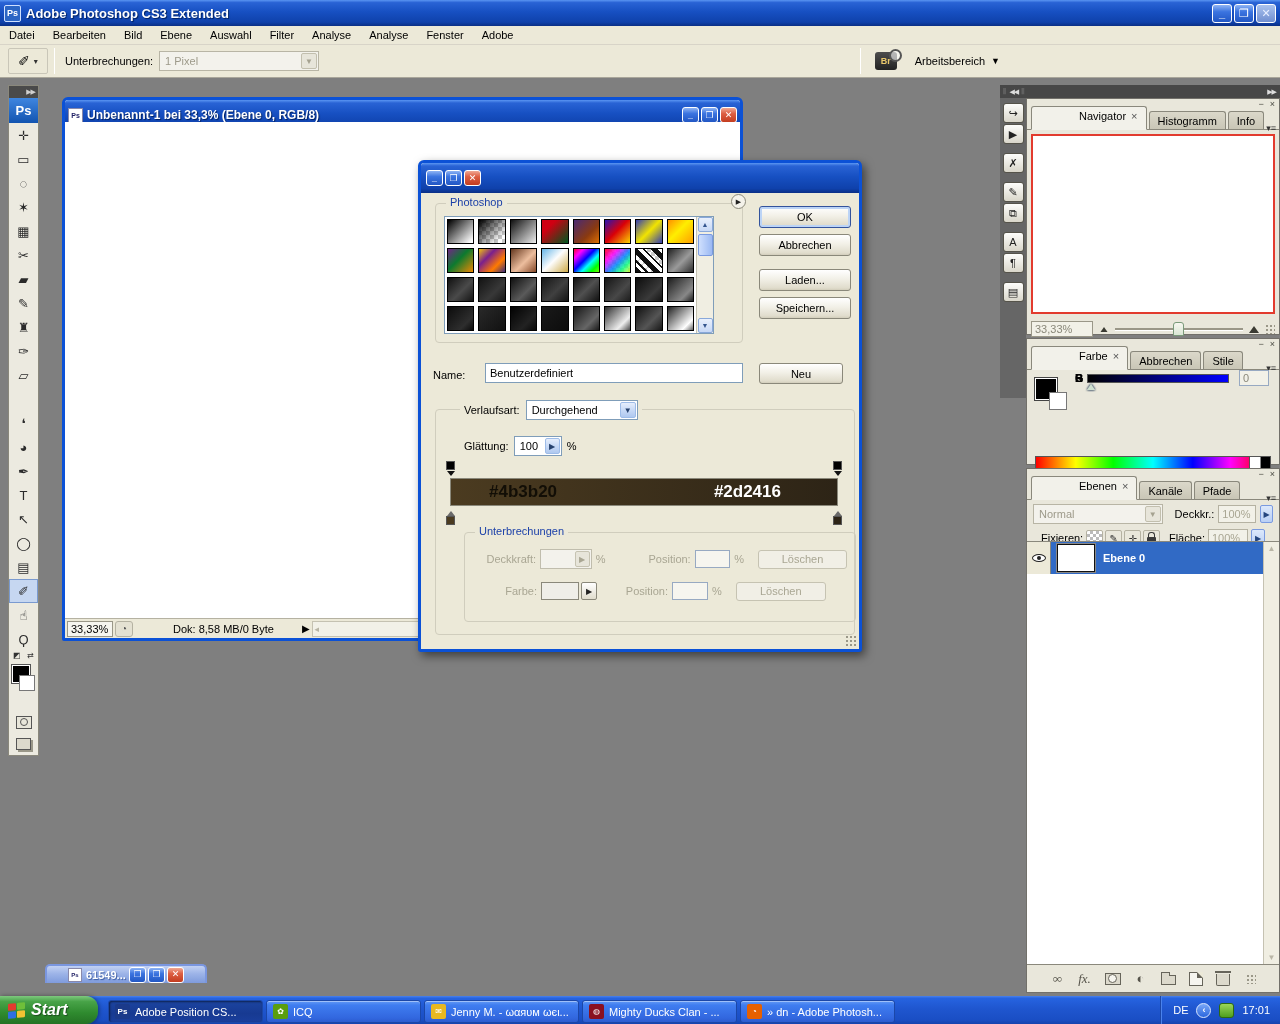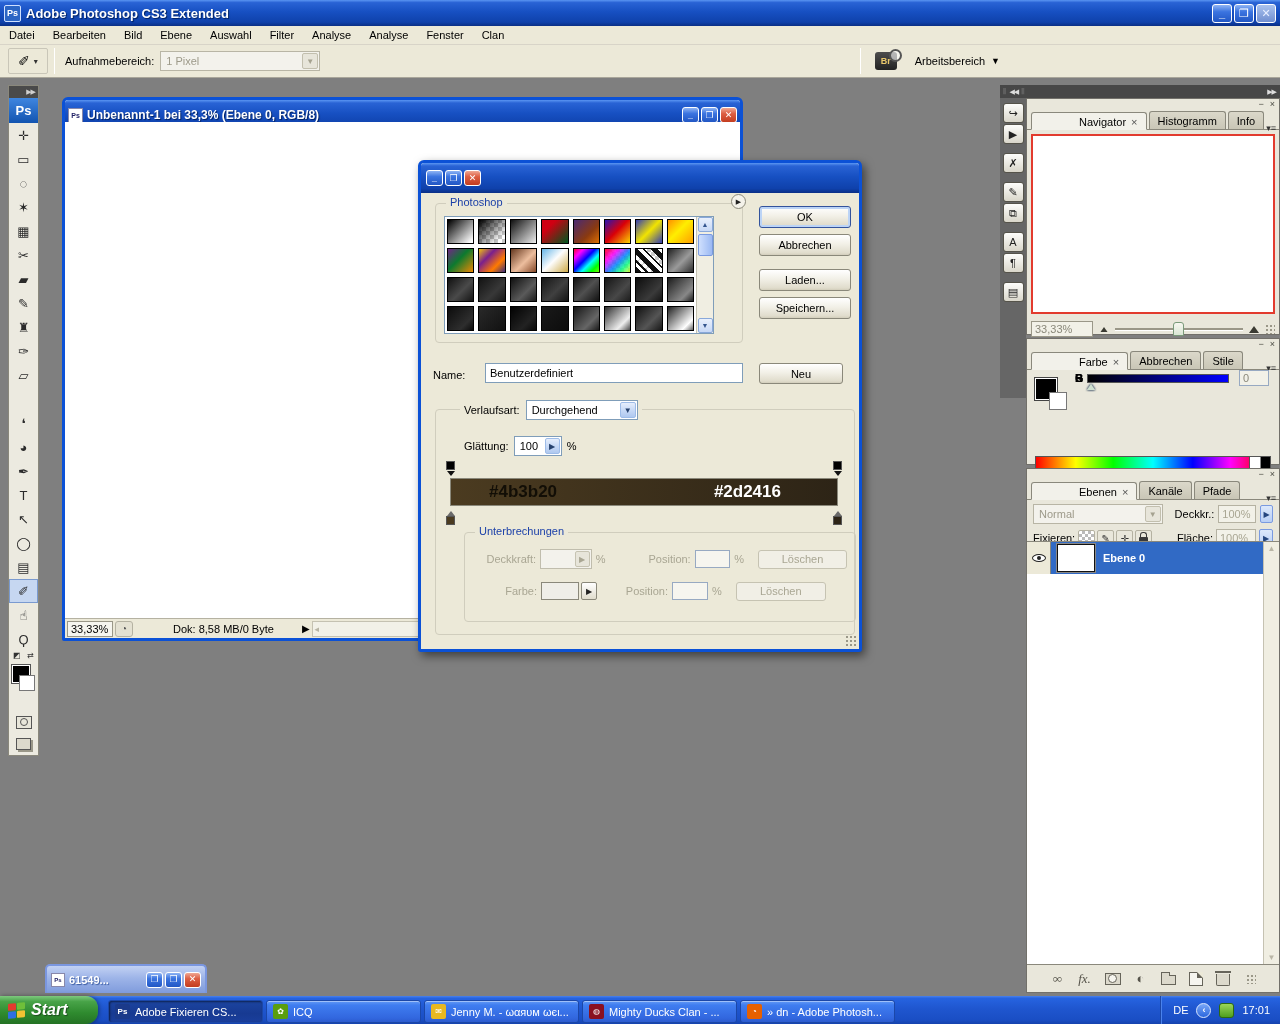--- a/index.html
+++ b/index.html
@@ -148,21 +148,21 @@
   .dockbtn{width:21px;height:20px;margin:1px auto;background:linear-gradient(180deg,#fdfdfb,#d9d6ca);border:1px solid #55534a;border-radius:3px;
       display:flex;align-items:center;justify-content:center;font-size:11px;color:#222;}
   .dockbtn.gap{margin-top:9px;}
 
   
   .pgroup{position:absolute;left:1026px;width:254px;background:#e9e7db;border:1px solid #72706a;}
   .pg-top{height:11px;display:flex;justify-content:flex-end;align-items:center;gap:6px;padding:0 4px;color:#4a4a42;font-size:9px;line-height:1;}
   .tabs{display:flex;align-items:flex-end;height:20px;padding-left:4px;border-bottom:1px solid #8a887c;position:relative;}
   .tab{height:18px;padding:3px 8px 0;border:1px solid #8a887c;border-bottom:none;border-radius:3px 3px 0 0;
       background:linear-gradient(180deg,#dbd8ca,#c9c6b6);margin-right:2px;white-space:nowrap;}
-  .tab.active{background:#f2f1ea;height:18px;margin-bottom:-1px;border-bottom:1px solid #f2f1ea;padding-left:47px;}
+  .tab.active{background:#f2f1ea;height:24px;margin-bottom:-1px;border-bottom:1px solid #f2f1ea;padding-left:47px;}
   .tab.active .tabx{margin-left:5px;color:#555;}
   .tab:not(.active) .tabx{display:none;}
   .pmenu{position:absolute;right:3px;bottom:3px;font-size:9px;color:#333;}
 
   #pg-nav{top:98px;height:237px;}
   #nav-preview{margin:4px;height:180px;background:#fff;border:2px solid #e23b2e;}
   #nav-bottom{display:flex;align-items:center;height:22px;padding:0 4px;gap:6px;}
   #nav-zoom{width:62px;height:16px;background:#f2f1e8;border:1px solid #9a9788;color:#8a887a;padding:1px 3px;}
   .ztri{width:0;height:0;border-left:5px solid transparent;border-right:5px solid transparent;border-bottom:7px solid #3a3a32;}
   .ztri.sm{transform:scale(.7);}
@@ -186,21 +186,21 @@
       background:linear-gradient(90deg,#f00,#ff0 17%,#0f0 33%,#0ff 50%,#00f 67%,#f0f 83%,#f00 97%);}
   #spectrum .wsq{position:absolute;right:10px;top:0;bottom:0;width:11px;background:#fff;border-left:1px solid #555;}
   #spectrum .bsq{position:absolute;right:0;top:0;bottom:0;width:10px;background:#000;border-left:1px solid #888;}
 
   #pg-layers{top:468px;height:525px;}
   #blendrow{display:flex;align-items:center;gap:4px;padding:4px 6px 2px;}
   #blendmode{width:138px;color:#9d9a8a;}
   .pctbox{width:40px;height:18px;background:#f2f1e8;border:1px solid #b5b2a2;color:#a9a693;padding:2px 3px;}
   .bluearrow{width:14px;height:18px;background:linear-gradient(180deg,#dce8fb,#b9cff5);border:1px solid #7a9ae0;border-radius:2px;
       color:#24457e;font-size:8px;display:flex;align-items:center;justify-content:center;}
-  #lockrow{display:flex;align-items:center;gap:3px;padding:3px 6px 5px;}
+  #lockrow{display:flex;align-items:center;gap:3px;padding:3px 14px 5px;}
   .lockbtn{width:17px;height:16px;border:1px solid #b5b2a2;border-radius:2px;background:#e9e7db;display:flex;align-items:center;justify-content:center;font-size:10px;color:#333;}
   .lockbtn.k-checker{background:linear-gradient(45deg,#bbb 25%,transparent 25%,transparent 75%,#bbb 75%) 0 0/6px 6px,
       linear-gradient(45deg,#bbb 25%,#fff 25%,#fff 75%,#bbb 75%) 3px 3px/6px 6px;}
   .lockbtn .lk-lock{display:none;}
   .lockbtn.k-lock .lk-lock{display:block;position:relative;width:9px;height:6px;background:#3a3a3a;border-radius:1px;margin-top:4px;}
   .lockbtn.k-lock .lk-lock::before{content:"";position:absolute;left:1px;top:-5px;width:5px;height:5px;border:1.5px solid #3a3a3a;border-bottom:none;border-radius:3px 3px 0 0;}
   #lockrow .spacer{flex:1;}
   #layerlist{position:absolute;left:0;right:0;top:72px;bottom:27px;background:#fff;border-top:1px solid #8a887c;border-bottom:1px solid #8a887c;display:flex;}
   #layerrows{flex:1;}
   .layerrow{height:32px;background:#316ac5;display:flex;align-items:center;color:#fff;}
@@ -217,22 +217,22 @@
   .lbicon.k-mask::before{content:"";width:7px;height:7px;border:1px solid #66645a;border-radius:50%;background:#f6f5ef;}
   .lbicon.k-folder{width:15px;height:10px;border:1px solid #66645a;background:#dcd9cc;position:relative;margin-top:3px;}
   .lbicon.k-folder::before{content:"";position:absolute;left:-1px;top:-4px;width:7px;height:3px;border:1px solid #66645a;border-bottom:none;background:#dcd9cc;}
   .lbicon.k-newdoc{width:12px;height:14px;border:1px solid #66645a;background:#f6f5ef;position:relative;}
   .lbicon.k-newdoc::before{content:"";position:absolute;right:-1px;top:-1px;border:3px solid #ece9d8;border-left-color:#66645a;border-bottom-color:#66645a;}
   .lbicon.k-trash{width:12px;height:12px;border:1px solid #66645a;border-top:none;border-radius:0 0 2px 2px;background:#dcd9cc;position:relative;margin-top:3px;}
   .lbicon.k-trash::before{content:"";position:absolute;left:-2px;top:-3px;right:-2px;height:2px;background:#66645a;}
   #layerbottom .gripdots{margin-left:4px;}
 
   
-  #miniwin{position:absolute;left:45px;top:964px;width:162px;height:29px;border:2px solid #7a96df;border-bottom:none;border-radius:5px 5px 0 0;
-      display:flex;align-items:center;padding:0 4px;}
+  #miniwin{position:absolute;left:45px;top:964px;width:162px;height:19px;border:2px solid #7a96df;border-bottom:none;border-radius:5px 5px 0 0;
+      display:flex;align-items:center;padding:0 21px;}
   #miniwin .dicon{width:14px;height:14px;background:#fff;border:1px solid #88a;color:#226;font-size:6px;font-weight:bold;display:flex;align-items:center;justify-content:center;margin-right:4px;}
   #miniwin .mttl{color:#fff;font-weight:bold;font-size:11px;flex:1;text-shadow:1px 1px 1px #3a5aa0;}
 
   
   #taskbar{position:absolute;left:0;top:996px;width:1280px;height:28px;
       background:linear-gradient(180deg,#4a82ec 0%,#2663e0 8%,#1f56cf 45%,#1a4ec4 85%,#1543ad 100%);display:flex;align-items:center;}
   #startbtn{height:28px;width:98px;border-radius:0 12px 12px 0;display:flex;align-items:center;gap:6px;padding:0 14px 0 8px;
       background:linear-gradient(180deg,#7ec97e 0%,#48a348 20%,#2f8b2f 60%,#247224 100%);box-shadow:1px 0 4px rgba(0,0,0,.4);}
   #startbtn .slabel{color:#fff;font-weight:bold;font-style:italic;font-size:16px;text-shadow:1px 1px 1px #1a4a1a;}
   .winflag{width:17px;height:15px;display:grid;grid-template-columns:1fr 1fr;grid-template-rows:1fr 1fr;gap:1px;transform:skewY(-6deg);}
@@ -266,30 +266,30 @@
 
   <span class="mi">Datei</span>
       <span class="mi">Bearbeiten</span>
       <span class="mi">Bild</span>
       <span class="mi">Ebene</span>
       <span class="mi">Auswahl</span>
       <span class="mi">Filter</span>
       <span class="mi">Analyse</span>
       <span class="mi">Analyse</span>
       <span class="mi">Fenster</span>
-      <span class="mi">Clan</span>
+      <span class="mi">Adobe</span>
     </div>
 
   <div id="optionsbar">
     <div id="tool-preset-btn">
       <span class="gl">✐</span>
       <span class="dd">▾</span>
     </div>
     <div class="vsep"></div>
-    <span class="optlabel">Aufnahmebereich:</span>
+    <span class="optlabel">Unterbrechungen:</span>
     <div class="combo disabled" style="width:160px;">
       <span>1 Pixel</span>
       <span class="cbtn">▼</span>
     </div>
     <div id="ws-right">
       <div class="vsep"></div>
       <div id="br-icon">Br</div>
       <div id="workspace-menu">
         <span>Arbeitsbereich</span>
         <span class="dd">▼</span>
@@ -806,21 +806,21 @@
           <i class="f2"></i>
           <i class="f3"></i>
           <i class="f4"></i>
         </span>
       <span class="slabel">Start</span>
     </div>
     <div id="tasks">
 
         <div class="taskbtn active">
           <span class="ticon" style="background: rgb(27, 58, 138);">Ps</span>
-          <span class="tlabel">Adobe Fixieren CS...</span>
+          <span class="tlabel">Adobe Position CS...</span>
         </div>
 
         <div class="taskbtn">
           <span class="ticon" style="background: rgb(90, 158, 14);">✿</span>
           <span class="tlabel">ICQ</span>
         </div>
 
         <div class="taskbtn">
           <span class="ticon" style="background: rgb(232, 184, 32);">✉</span>
           <span class="tlabel">Jenny M. - ωαяυм ωєι...</span>

